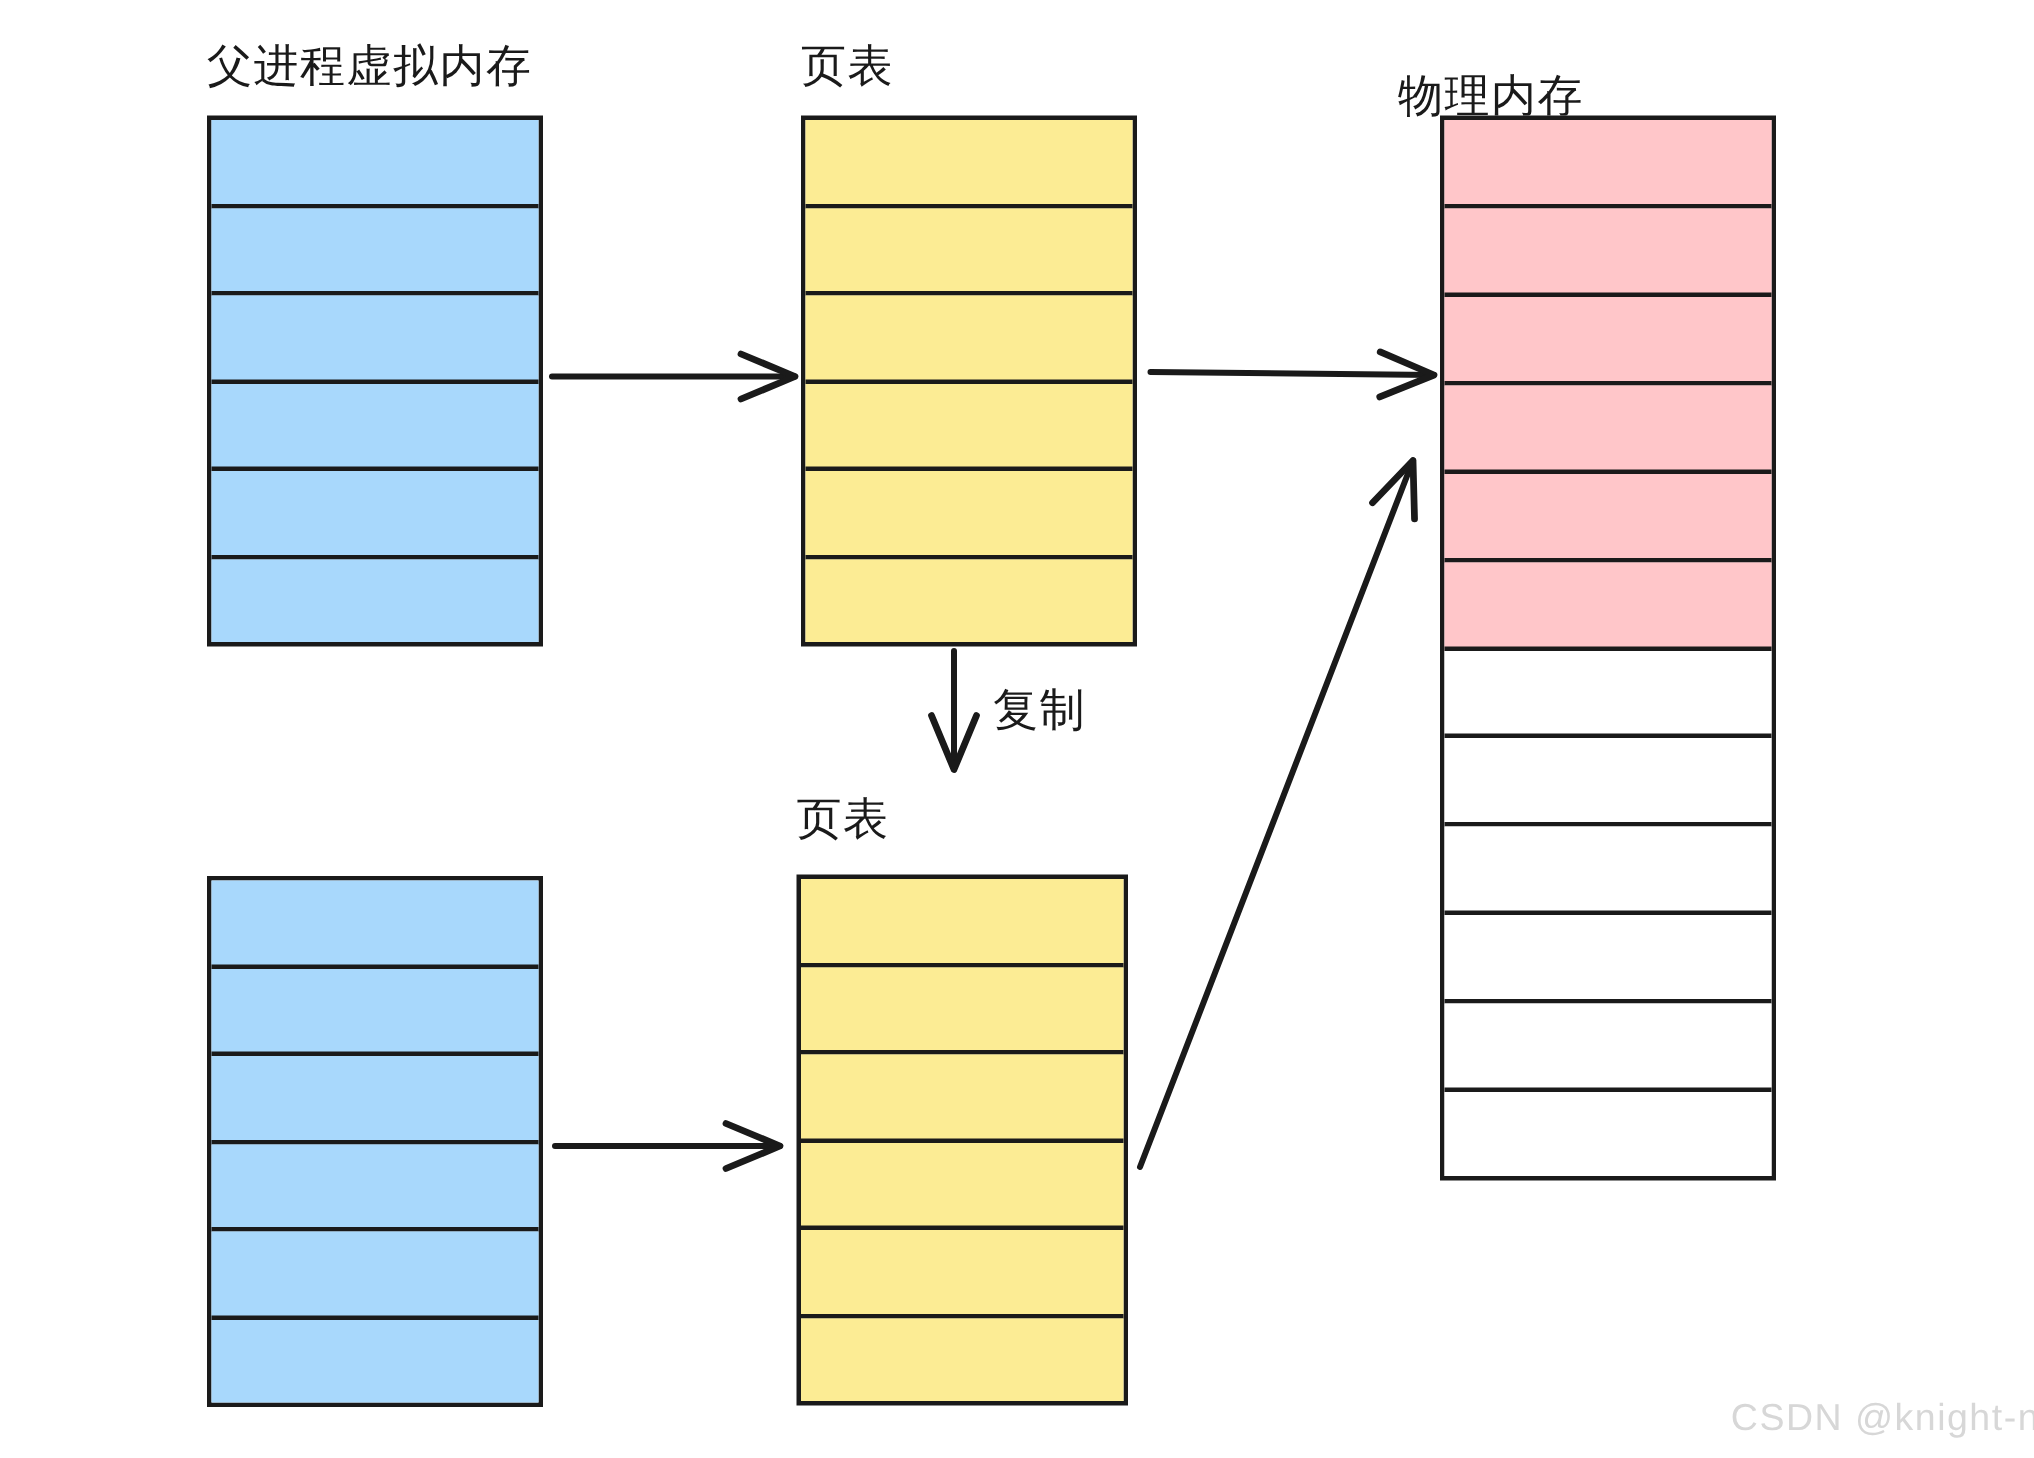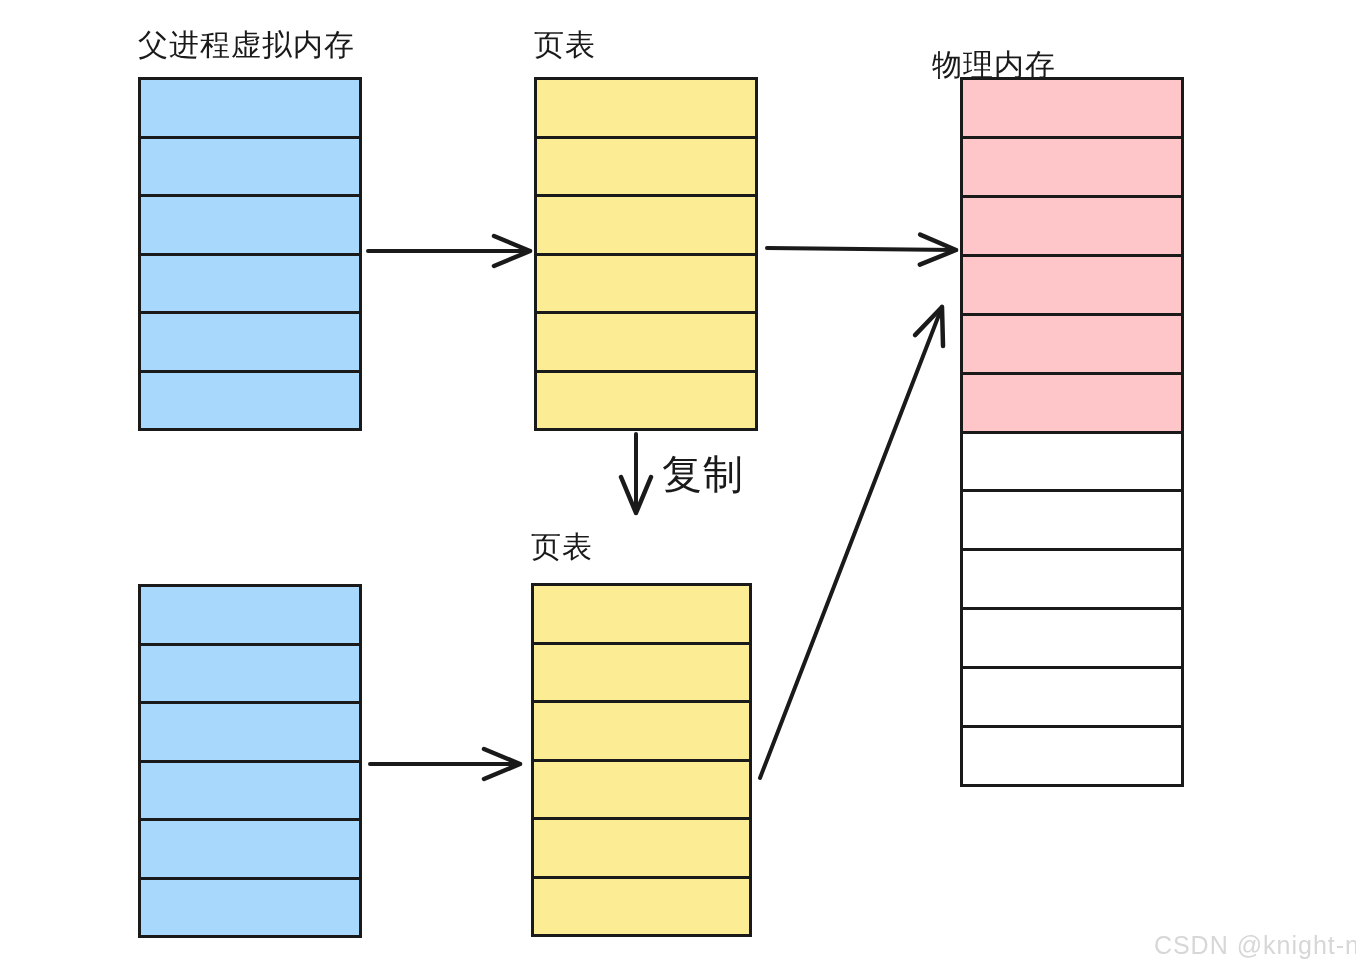--- a/index.html
+++ b/index.html
@@ -52,21 +52,21 @@
   #child-memory-box   { left: 138px; top: 584px; width: 224px; height: 354px; }
   #child-memory-title { left: 138px; top: 537px; width: 224px; }
 
   #page-table-child-box   { left: 531px; top: 583px; width: 221px; height: 354px; }
   #page-table-child-title { left: 531px; top: 530px; width: 221px; }
 
   #copy-label {
     position: absolute;
     left: 662px;
     top: 457px;
-    font-size: 40px;
+    font-size: 30px;
     line-height: 34px;
     color: var(--c-text, #1a1a1a);
     letter-spacing: 1px;
     text-align: right;
   }
 
   #arrows-layer {
     position: absolute;
     left: 0;
     top: 0;

